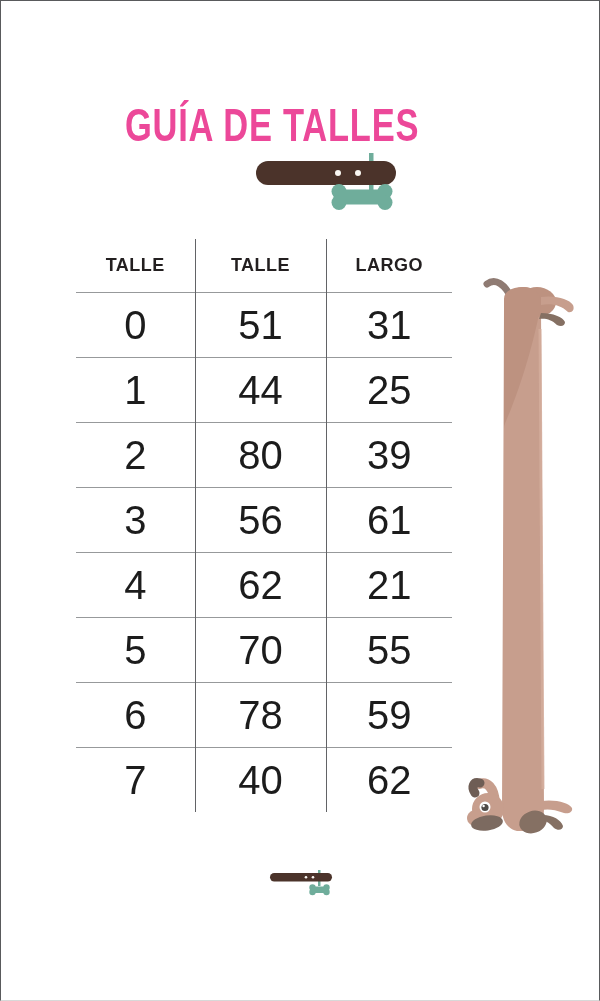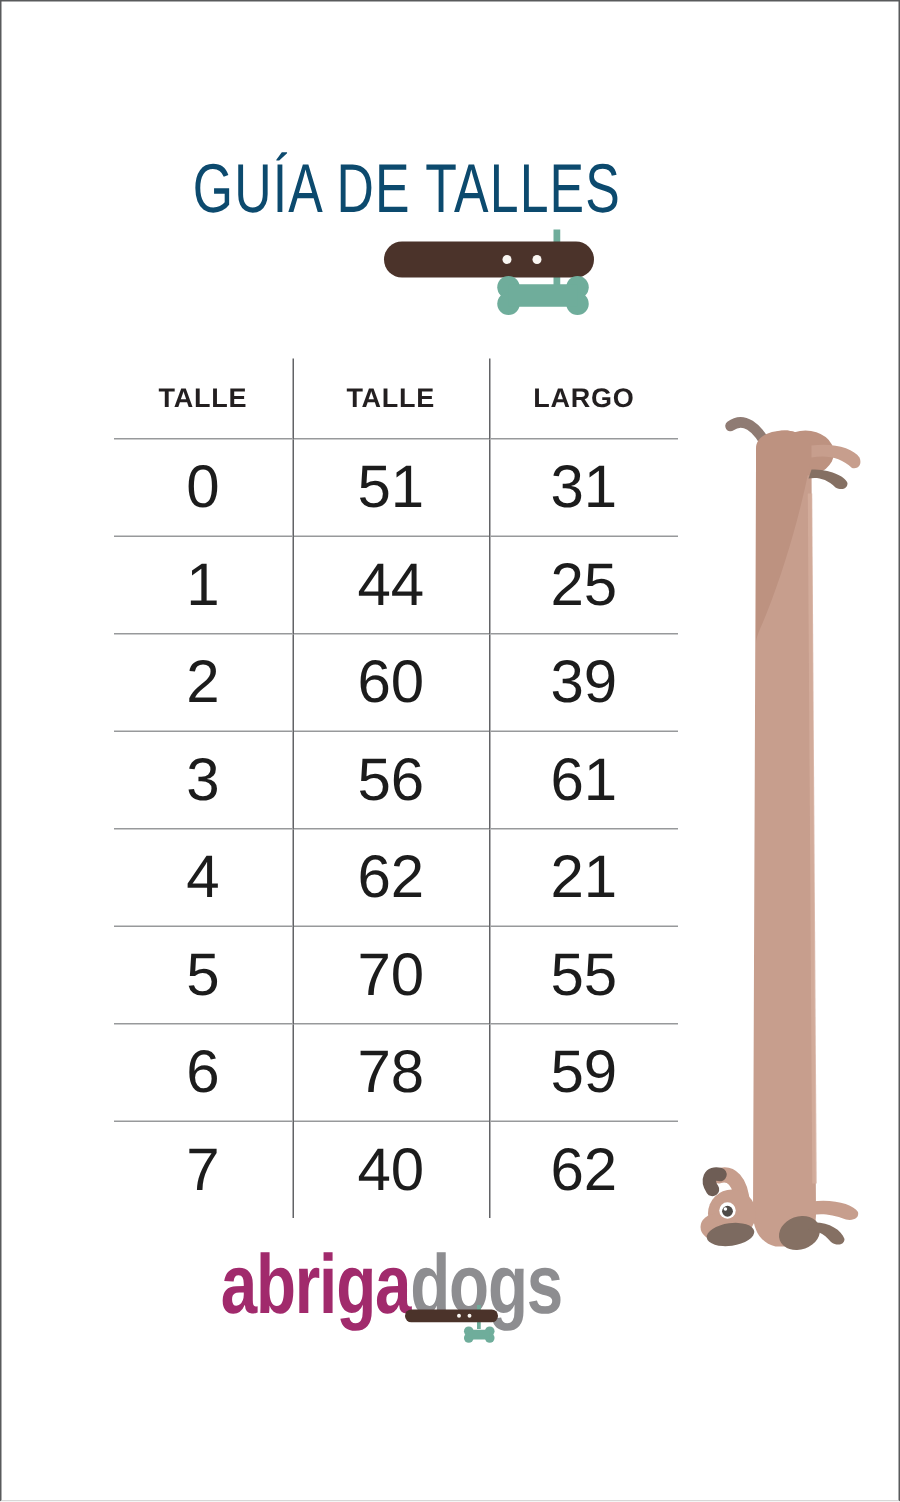--- a/index.html
+++ b/index.html
@@ -5,22 +5,22 @@
   html,body { margin:0; padding:0; background:#fff; }
   .page {
     position:relative; width:598px; height:999px; background:#ffffff;
     border:1px solid; border-color:#595a5c #595a5c #d8d8d8 #595a5c;
     overflow:hidden; font-family:"Liberation Sans", sans-serif;
   }
 
   
   .title {
     position:absolute; left:75px; top:100px; width:390px; margin:0;
-    text-align:center; font-size:46px; line-height:48px; font-weight:normal;
-    color:#0c4a6e; letter-spacing:1px;
+    text-align:right; font-size:46px; line-height:48px; font-weight:bold;
+    color:#ec4899; letter-spacing:1px;
   }
   .title-inner { display:inline-block; transform:scaleX(0.75); transform-origin:center; white-space:nowrap; }
 
   
   .collar { position:absolute; left:253px; top:149px; width:150px; height:62px; }
 
   
   .size-table {
     position:absolute; left:75px; top:238px; width:376px;
     border-collapse:collapse; table-layout:fixed; text-align:center; color:#231f20;
@@ -89,21 +89,21 @@
         <td class="mid">51</td>
         <td>31</td>
       </tr>
       <tr>
         <td>1</td>
         <td class="mid">44</td>
         <td>25</td>
       </tr>
       <tr>
         <td>2</td>
-        <td class="mid">60</td>
+        <td class="mid">80</td>
         <td>39</td>
       </tr>
       <tr>
         <td>3</td>
         <td class="mid">56</td>
         <td>61</td>
       </tr>
       <tr>
         <td>4</td>
         <td class="mid">62</td>
@@ -149,23 +149,20 @@
     <ellipse cx="37" cy="549" rx="11" ry="9" fill="#c79e8d"></ellipse>
     <ellipse cx="46" cy="554" rx="16" ry="7.5" transform="rotate(-8 46 554)" fill="#7c6a60"></ellipse>
     <circle cx="44" cy="538" r="5.5" fill="#ffffff"></circle>
     <circle cx="44" cy="538.5" r="3.6" fill="#4f4b48"></circle>
     <circle cx="42.6" cy="537" r="1.2" fill="#ffffff"></circle>
 
     <path d="M 100,532 C 115,530 128,534 131,539 C 132,543 128,545 123,544 C 113,540 106,540 100,541 Z" fill="#c79e8d"></path>
     <path d="M 102,546 C 112,546 120,551 122,557 C 122,561 117,562 113,559 C 108,553 103,551 98,551 Z" fill="#857063"></path>
   </svg>
 
-  <div class="logo">
-    <span class="logo-inner"><span class="logo-primary">abriga</span><span class="logo-secondary">dogs</span></span>
-  </div>
 
   <svg class="logo-collar" viewBox="0 0 70 30" xmlns="http://www.w3.org/2000/svg">
     <rect x="50" y="1" width="2.5" height="16" fill="#6fad9b"></rect>
     <g>
       <rect x="2" y="4" width="62" height="8.5" rx="4.2" fill="#4b332a"></rect>
       <circle cx="38" cy="8.2" r="1.3" fill="#faf7f2"></circle>
       <circle cx="45" cy="8.2" r="1.3" fill="#faf7f2"></circle>
     </g>
     <g fill="#6fad9b">
       <circle cx="44.5" cy="18.5" r="3.2"></circle>

